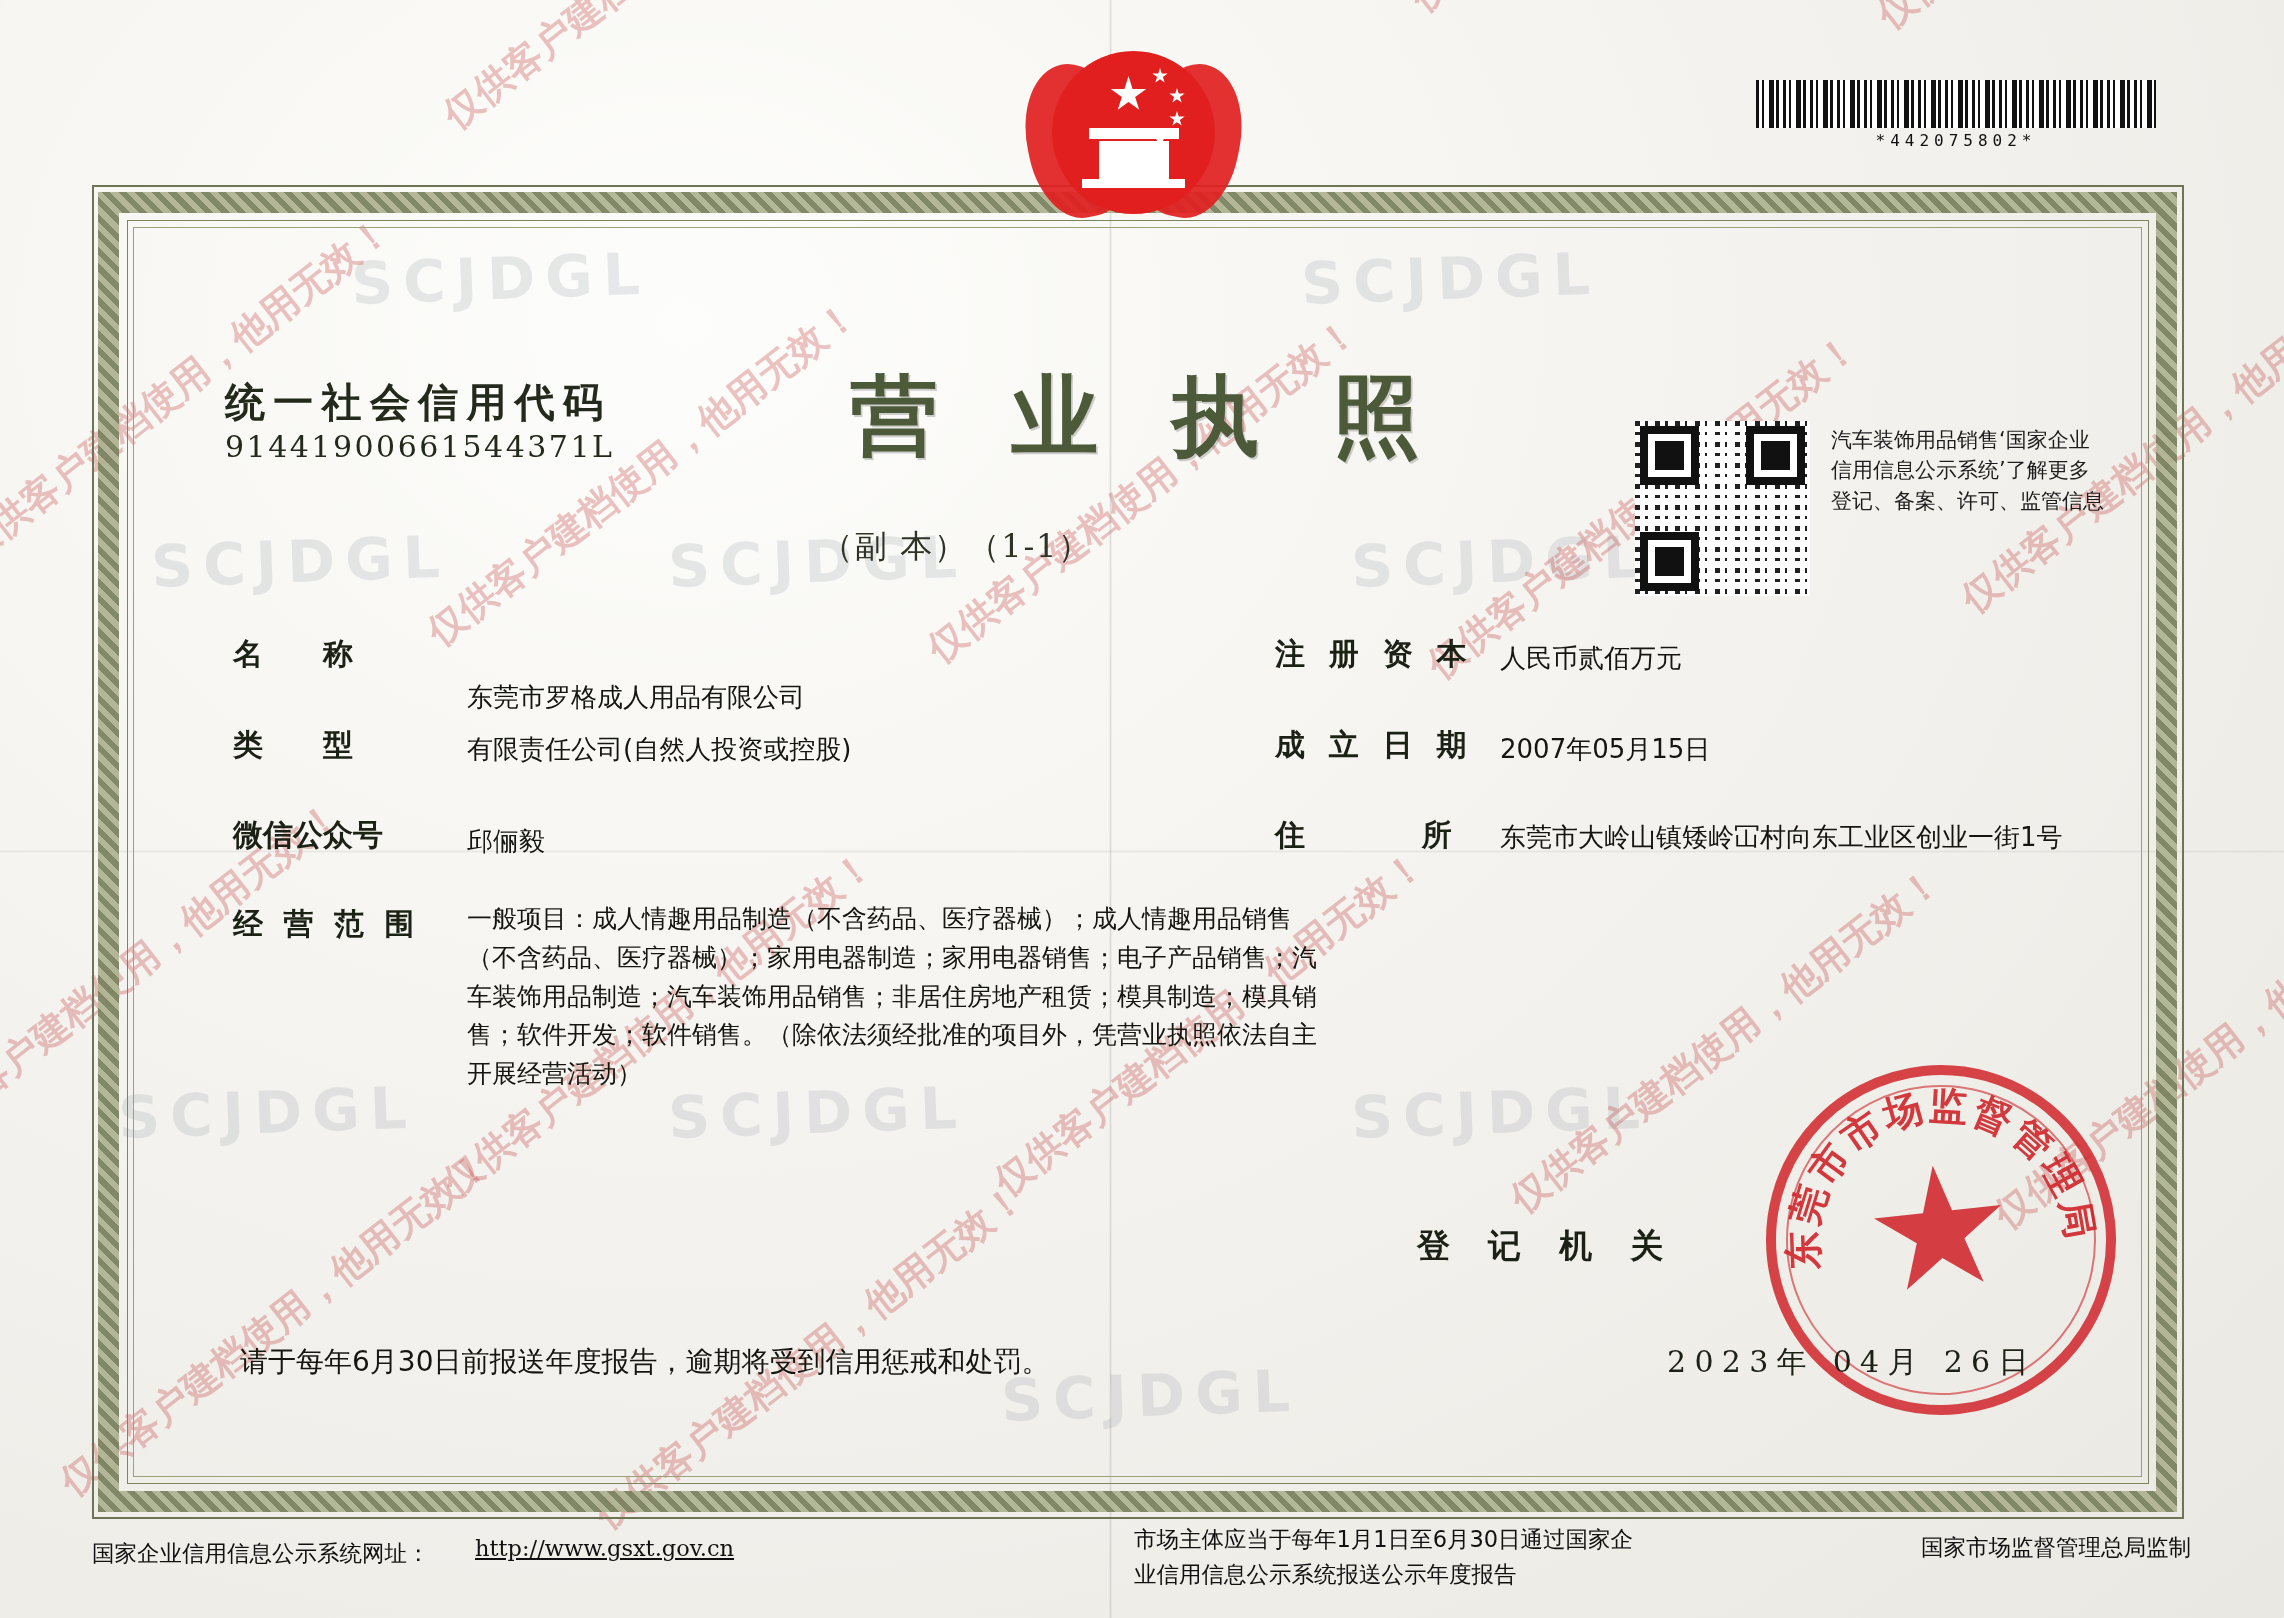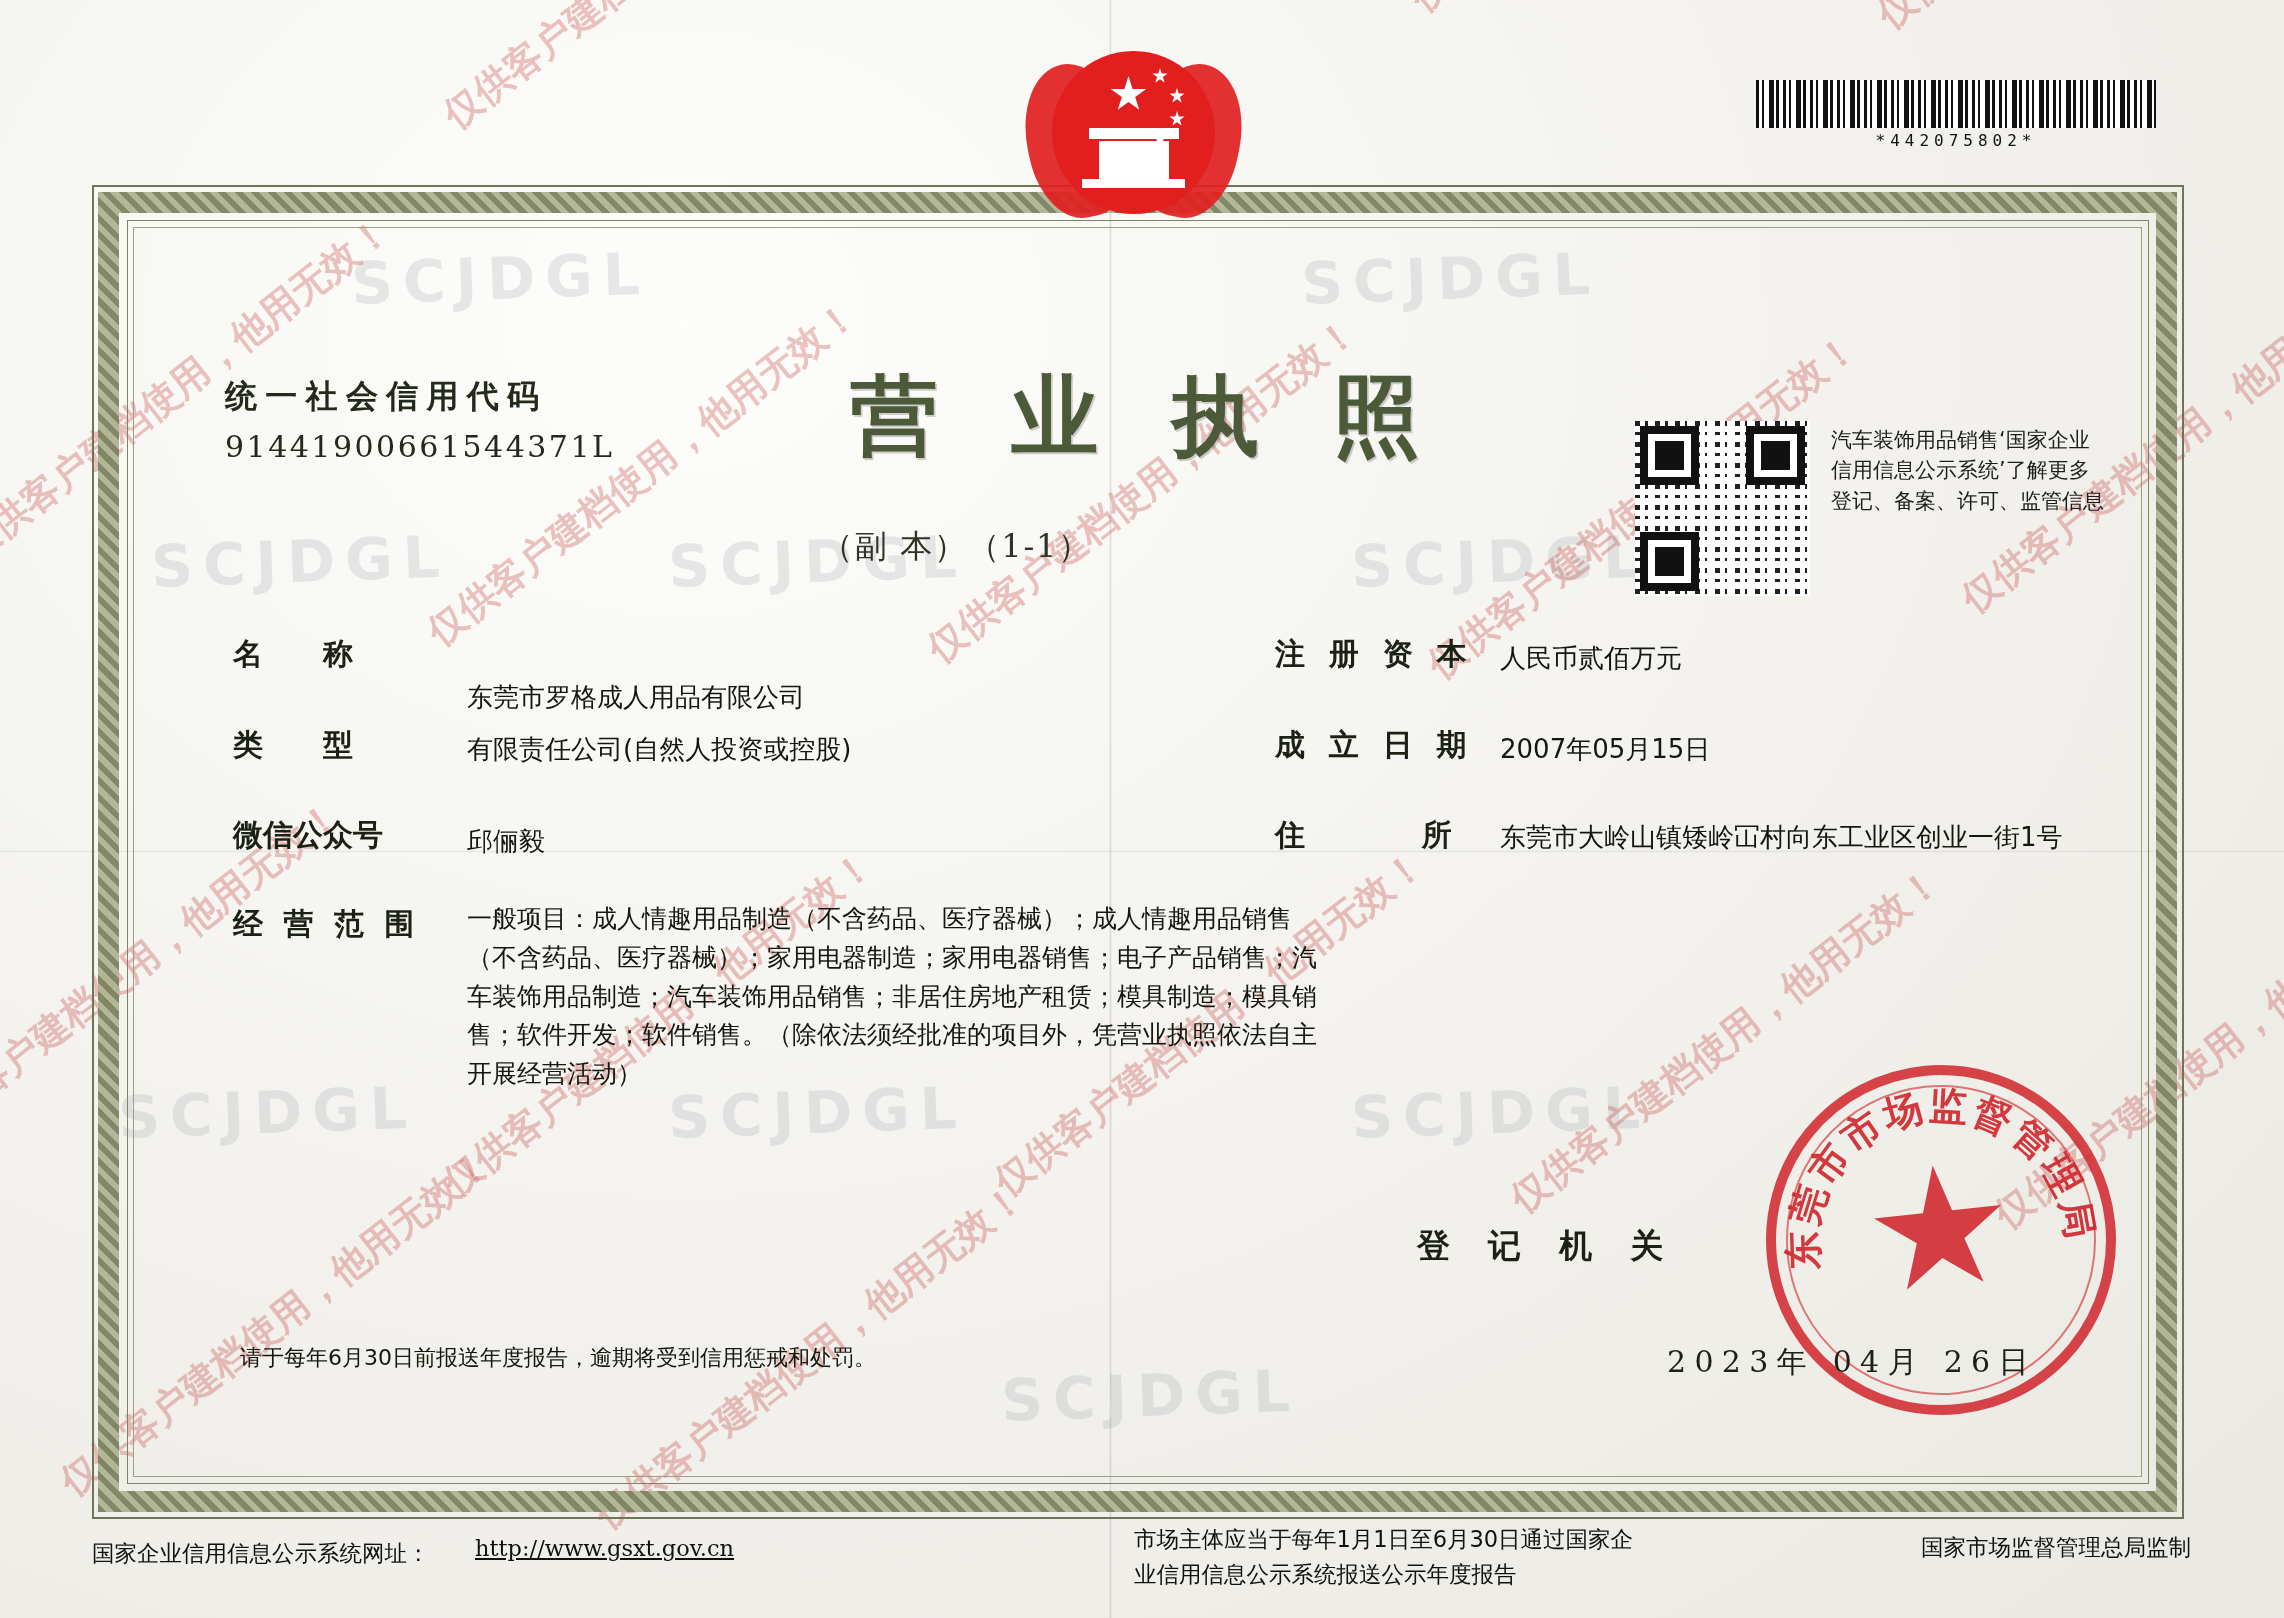--- a/index.html
+++ b/index.html
@@ -134,21 +134,21 @@
   #subtitle{
     position:absolute;left:821px;top:525px;width:650px;text-align:left;
     font-family:"DejaVu Serif","Liberation Serif",serif;
     font-size:32px;color:#2e3326;letter-spacing:1.7px;
   }
 
   
   #credit-label{
     position:absolute;left:225px;top:375px;
     font-family:"DejaVu Serif","Liberation Serif",serif;
-    font-size:32px;letter-spacing:8.3px;color:#232a1c;font-weight:700;
+    font-size:40px;letter-spacing:8.3px;color:#232a1c;font-weight:700;
   }
   #credit-value{
     position:absolute;left:225px;top:429px;
     font-family:"DejaVu Serif","Liberation Serif",serif;
     font-size:30px;letter-spacing:2.5px;color:#232a1c;
   }
 
   
   #qr{
     position:absolute;left:1635px;top:421px;width:175px;height:175px;
@@ -220,21 +220,21 @@
   #reg-date{
     position:absolute;left:1667px;top:1342px;
     font-family:"DejaVu Serif","Liberation Serif",serif;
     font-size:30px;color:#1c2116;letter-spacing:8.3px;
   }
 
   
   #notes{
     position:absolute;left:240px;top:1340px;
     font-family:"DejaVu Sans","Liberation Sans",sans-serif;
-    font-size:22px;line-height:1.6;color:#15160f;
+    font-size:28px;line-height:1.6;color:#15160f;
   }
   #foot-left{
     position:absolute;left:92px;top:1538px;
     font-size:22.5px;color:#111;font-family:"DejaVu Sans","Liberation Sans",sans-serif;
   }
   #foot-url{
     position:absolute;left:475px;top:1535px;
     font-size:22.5px;color:#111;font-family:"DejaVu Serif","Liberation Serif",serif;
     text-decoration:underline;
   }

